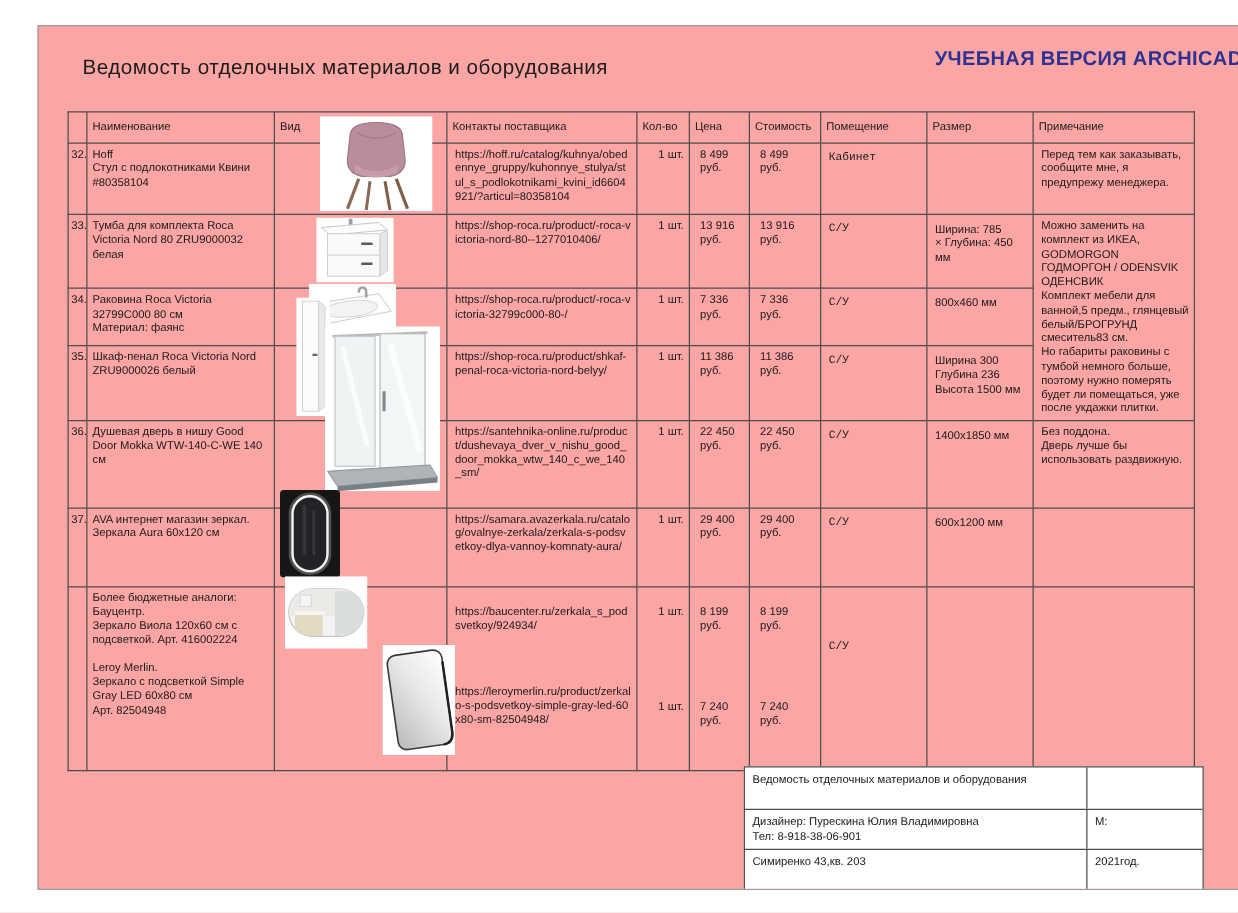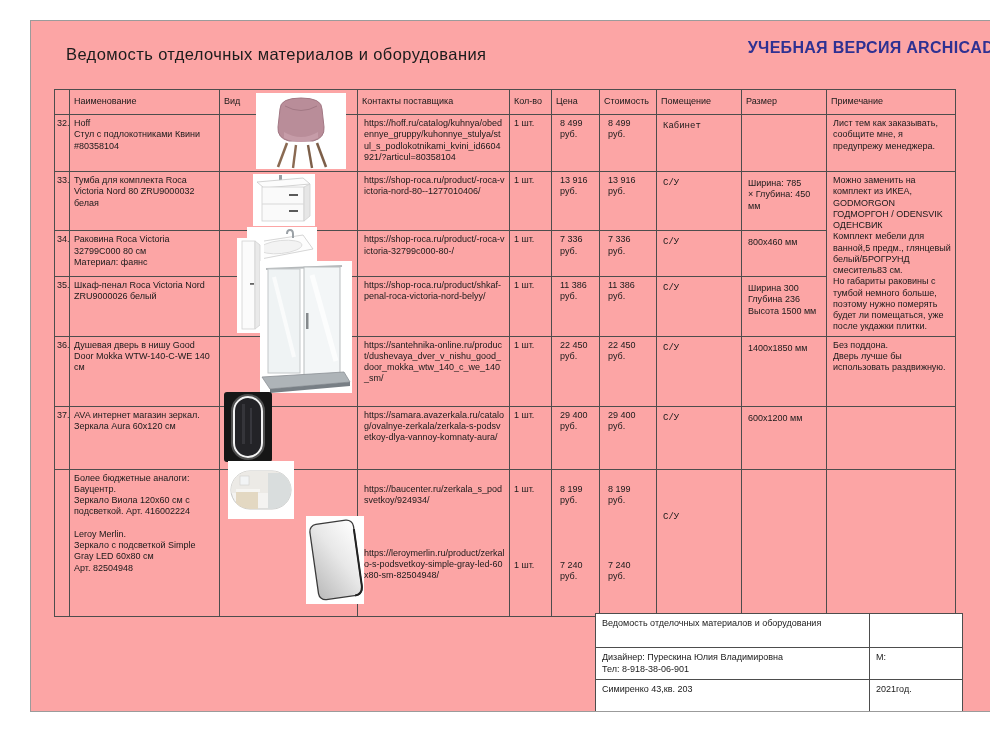--- a/index.html
+++ b/index.html
@@ -14,21 +14,21 @@
     font-weight:bold; letter-spacing:0.3px; }
 
   table.spec { position:absolute; left:23px; top:68px; width:901px;
     border-collapse:collapse; table-layout:fixed; }
   .spec th, .spec td { border:1px solid #4d4d4d; font-size:9px; line-height:1.25;
     font-weight:normal; text-align:left; vertical-align:top; padding:3px 4px;
     white-space:pre-line; overflow:hidden; }
   .spec th { height:25px; padding-top:6px; }
   .spec td.num { padding:3px 1px 3px 2px; }
   .spec td.contacts { word-break:break-all; padding-left:6px; }
-  .spec td.qty { text-align:left; }
+  .spec td.qty { text-align:right; }
   .spec td.price, .spec td.cost { padding-left:8px; }
   .spec td.room { padding-left:6px; padding-top:6px;font-family:Liberation Mono, monospace; }
   .spec td.size { padding-left:6px; padding-top:6px; }
   .spec td.note { padding-left:6px; }
   .spec td.room-mid { padding-top:42px; }
   .gap-c { margin-top:30px; }
   .gap-q { margin-top:54px; }
   .gap-p { margin-top:42px; }
 
   .photo { position:absolute; pointer-events:none; }
@@ -93,21 +93,21 @@
 #80358104</td>
         <td></td>
         <td class="contacts">https://hoff.ru/catalog/kuhnya/obedennye_gruppy/kuhonnye_stulya/stul_s_podlokotnikami_kvini_id6604921/?articul=80358104</td>
         <td class="qty">1 шт.</td>
         <td class="price">8 499
 руб.</td>
         <td class="cost">8 499
 руб.</td>
         <td class="room">Кабинет</td>
         <td class="size"></td>
-        <td class="note">Лист тем как заказывать, сообщите мне, я предупрежу менеджера.</td>
+        <td class="note">Перед тем как заказывать, сообщите мне, я предупрежу менеджера.</td>
       </tr>
       <tr style="height:56px">
         <td class="num">33.</td>
         <td>Тумба для комплекта Roca Victoria Nord 80 ZRU9000032 белая</td>
         <td></td>
         <td class="contacts">https://shop-roca.ru/product/-roca-victoria-nord-80--1277010406/</td>
         <td class="qty">1 шт.</td>
         <td class="price">13 916
 руб.</td>
         <td class="cost">13 916

